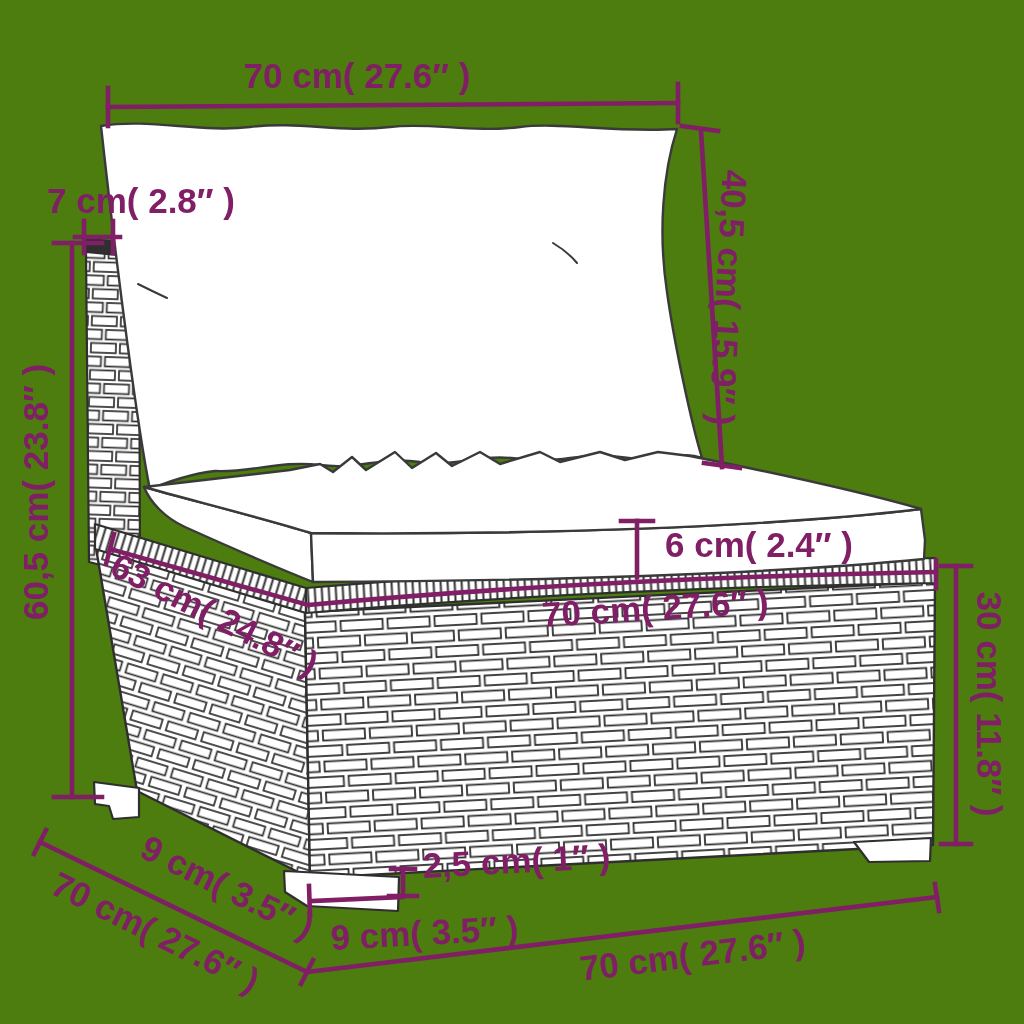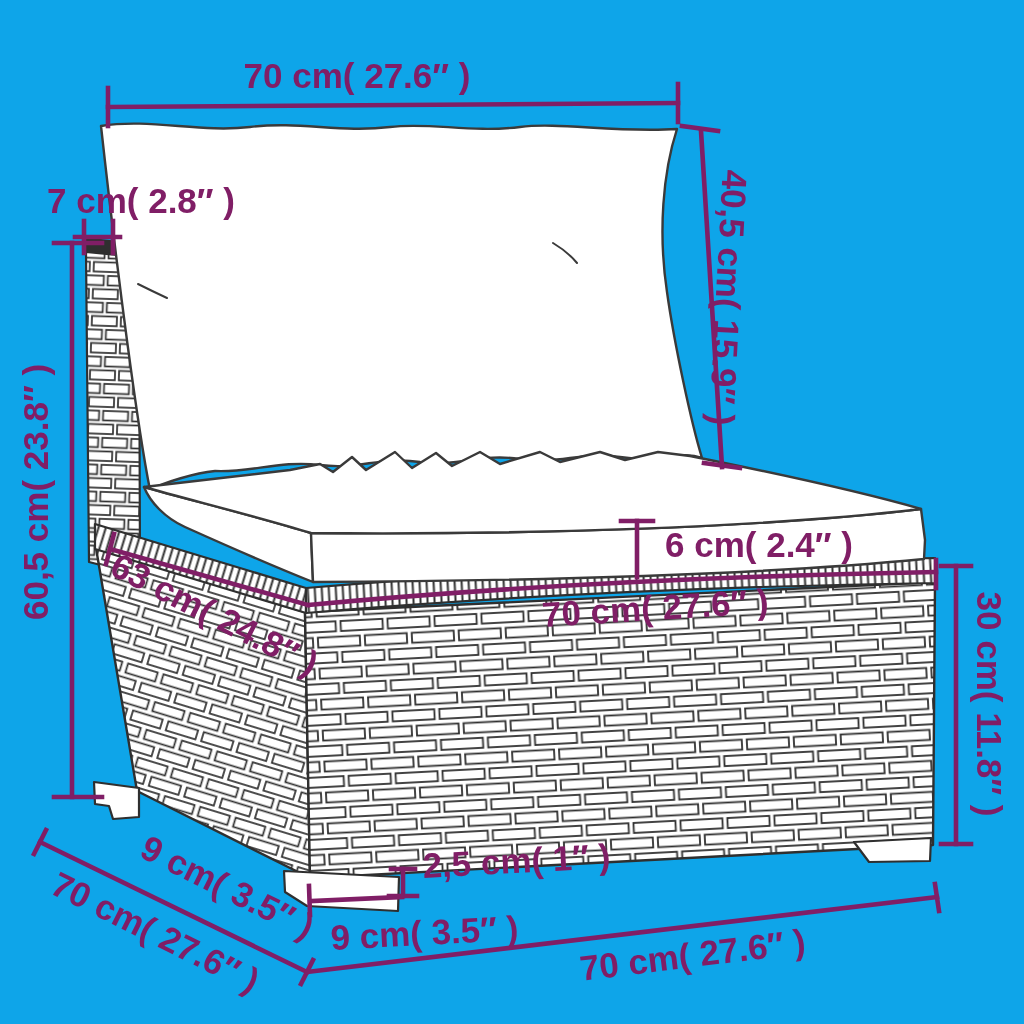--- a/index.html
+++ b/index.html
@@ -1,16 +1,16 @@
 <!DOCTYPE html>
 <html><head>
 <meta charset="utf-8">
 <style>
   html,body{margin:0;padding:0;background:#ffffff;}
-  .stage{position:relative;width:1024px;height:1024px;background:#0ea5e9;overflow:hidden;}
+  .stage{position:relative;width:1024px;height:1024px;background:#4d7c0f;overflow:hidden;}
   svg{display:block;}
   text{font-family:"Liberation Sans","DejaVu Sans",sans-serif;font-weight:700;}
   .dimtext{font-size:35px;}
 </style>
 </head>
 <body>
 
 <div class="stage">
 <svg width="1024" height="1024" viewBox="0 0 1024 1024" xmlns="http://www.w3.org/2000/svg">
   <defs>

